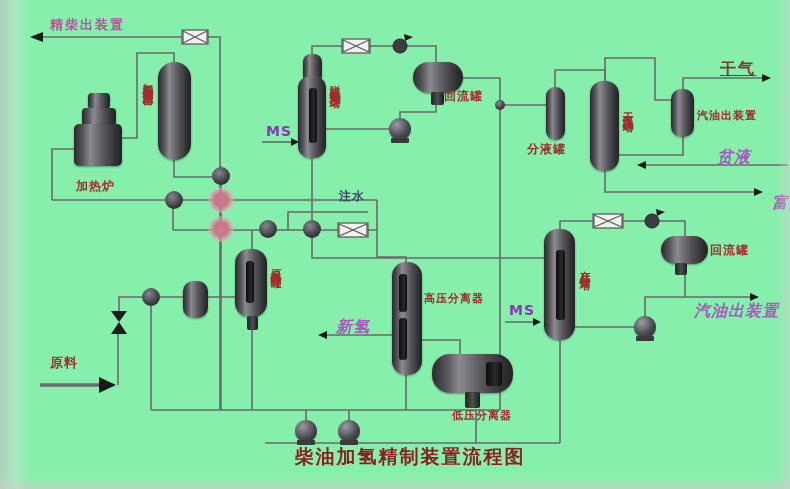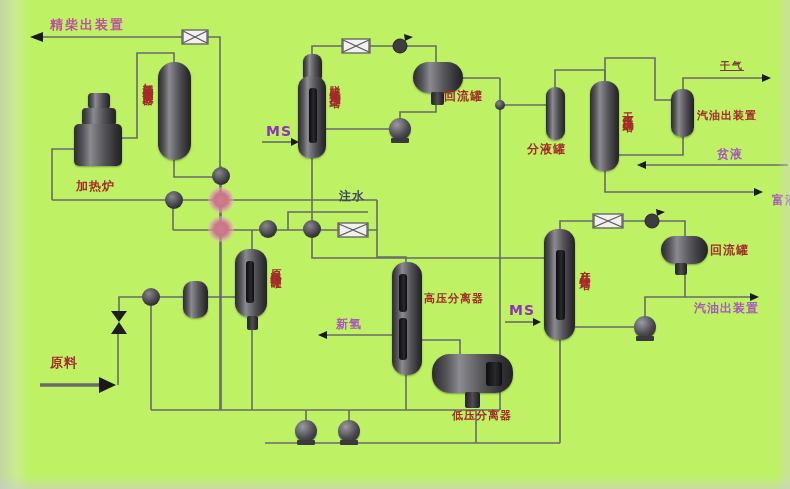--- a/index.html
+++ b/index.html
@@ -1,18 +1,18 @@
 <!DOCTYPE html>
 <html><head>
 <meta charset="utf-8">
 <style>
   html,body{margin:0;padding:0;background:#ffffff;}
   #stage{
     position:relative;width:790px;height:489px;overflow:hidden;
-    background:#bef264;
+    background:#86efac;
     font-family:"DejaVu Sans","Liberation Sans",sans-serif;
   }
   
   .edge-left{position:absolute;left:0;top:0;width:30px;height:489px;
     background:linear-gradient(to right,rgba(195,195,193,.65),rgba(225,225,223,.35) 55%,transparent);}
   .edge-right{position:absolute;right:0;top:0;width:14px;height:489px;
     background:linear-gradient(to left,rgba(210,210,208,.55),transparent);}
   .edge-bottom{position:absolute;left:0;bottom:0;width:790px;height:13px;
     background:linear-gradient(to top,rgba(205,205,203,.6),transparent);}
   svg{position:absolute;left:0;top:0;}
@@ -32,24 +32,24 @@
     box-shadow:0 1px 1px rgba(0,0,0,.4);}
   .pumpbase{position:absolute;background:#3a3a3e;border-radius:1px;}
   .node-dark{position:absolute;border-radius:50%;
     background:radial-gradient(circle at 38% 32%,#87878d,#3c3c41 60%,#1e1e21);}
   .node-pink{position:absolute;border-radius:50%;
     background:radial-gradient(circle,#cf7e90 0%,#c9758a 35%,rgba(231,175,188,.55) 65%,rgba(240,205,214,0) 78%);}
 
   
   .lbl{position:absolute;font-weight:bold;white-space:nowrap;line-height:1.1;}
   .eq{color:#a42a2c;font-size:12px;letter-spacing:1px;}
-  .stream{color:#a958bd;font-size:12px;letter-spacing:1px;}
+  .stream{color:#a958bd;font-size:16px;letter-spacing:1px;font-style:italic;}
   .pinkout{color:#bd4fa0;font-size:13px;letter-spacing:2px;}
   .water{color:#3c4668;font-size:12px;letter-spacing:1px;}
-  .darkred{color:#7a3b35;font-size:10px;letter-spacing:2px;text-decoration:underline;}
+  .darkred{color:#7a3b35;font-size:16px;letter-spacing:2px;text-decoration:underline;}
   .vlabel{writing-mode:vertical-rl;text-orientation:upright;font-size:11px;letter-spacing:2px;}
   .ms{color:#8d35b5;font-size:14px;letter-spacing:1px;}
   .title{position:absolute;left:250px;top:444px;width:320px;text-align:center;
     font-family:"DejaVu Serif","Liberation Serif",serif;
     font-weight:bold;font-size:19px;color:#8b1f24;letter-spacing:2px;}
 </style>
 </head>
 <body>
 
 <div id="stage">
@@ -215,17 +215,18 @@
   <div class="lbl eq" style="left:710px;top:244px;">回流罐</div>
   <div class="lbl stream" style="left:694px;top:302px;">汽油出装置</div>
   <div class="lbl eq vlabel" style="left:578px;top:262px;">产品分馏塔</div>
   <div class="lbl ms" style="left:509px;top:303px;">MS</div>
   <div class="lbl eq" style="left:424px;top:293px;font-size:11px;">高压分离器</div>
   <div class="lbl eq" style="left:452px;top:410px;font-size:11px;">低压分离器</div>
   <div class="lbl stream" style="left:336px;top:318px;">新氢</div>
   <div class="lbl eq vlabel" style="left:269px;top:260px;">原料缓冲罐</div>
   <div class="lbl eq" style="left:50px;top:356px;font-size:13px;">原料</div>
 
+  <div class="title">柴油加氢精制装置流程图</div>
 
   <div class="edge-left"></div>
   <div class="edge-right"></div>
   <div class="edge-bottom"></div>
 </div>
 
 </body></html>

